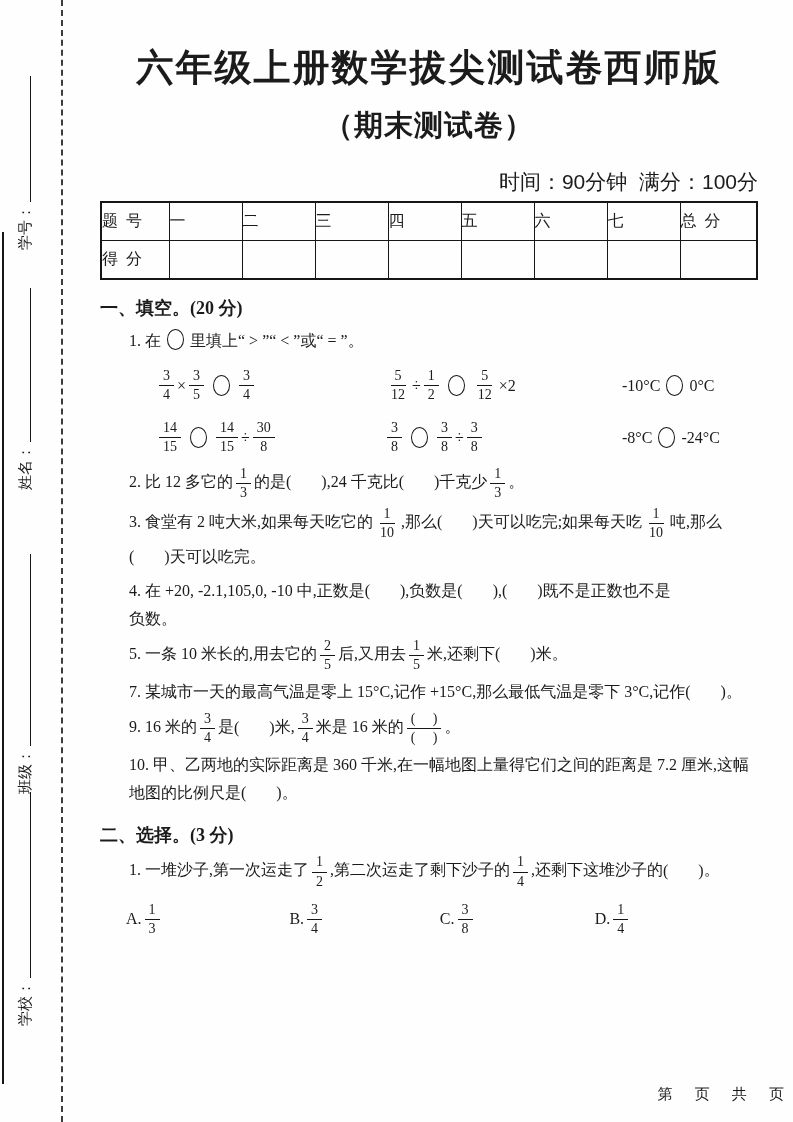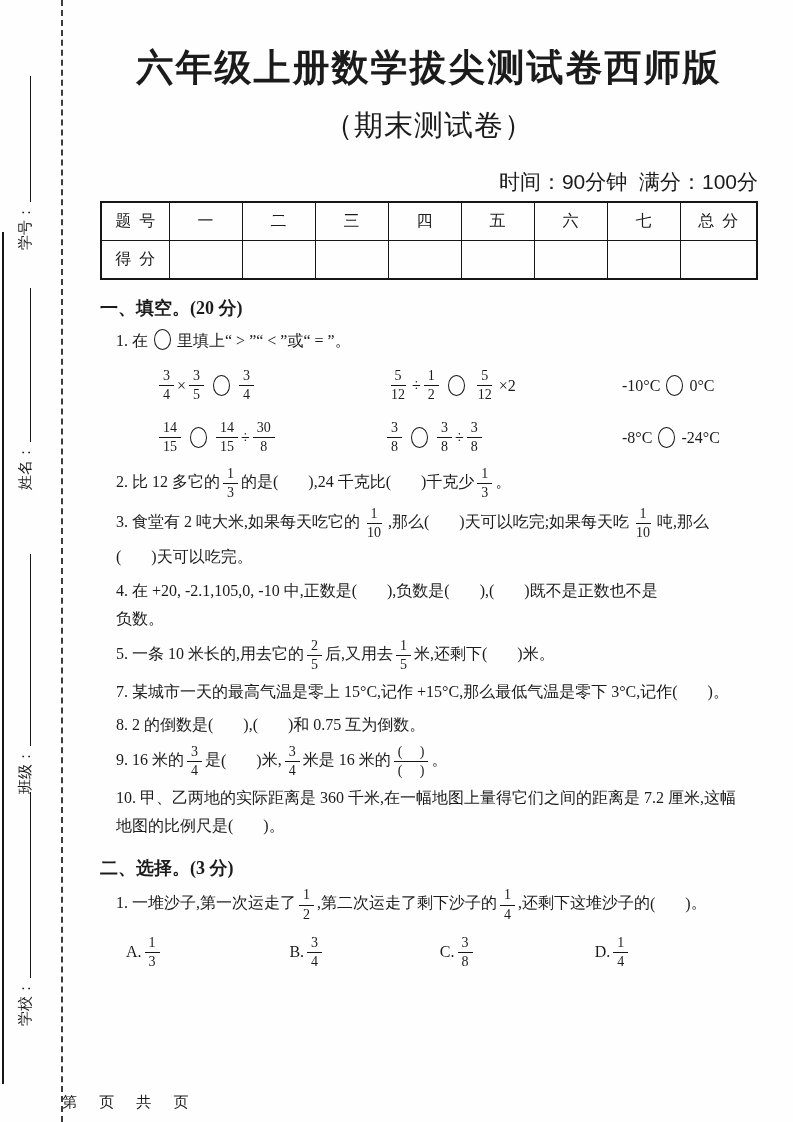--- a/index.html
+++ b/index.html
@@ -34,33 +34,33 @@
 
   .content{margin-left:62px;padding:0 35px 0 38px;}
 
   .title{
     margin-top:47px;text-align:center;
     font-family:"Liberation Sans","DejaVu Sans",sans-serif;
     font-weight:bold;font-size:37px;letter-spacing:2px;line-height:1.15;
   }
   .subtitle{
     text-align:center;font-family:"Liberation Sans","DejaVu Sans",sans-serif;
-    font-weight:normal;font-size:29px;margin-top:16px;letter-spacing:1px;
+    font-weight:bold;font-size:29px;margin-top:16px;letter-spacing:1px;
   }
   .meta{
     text-align:right;font-family:"Liberation Sans","DejaVu Sans",sans-serif;
     font-size:21px;margin-top:22px;margin-bottom:5px;
   }
 
   table.score{width:100%;border-collapse:collapse;table-layout:fixed;border:2.5px solid #161616;}
-  table.score td{border:1.8px solid #161616;text-align:center;font-size:16px;height:37px;padding:0;}
+  table.score td{border:1.8px solid #161616;font-size:16px;height:37px;padding:0;}
 
   .sec-heading{font-weight:bold;font-size:18px;margin-top:15px;line-height:1.5;}
 
-  .q{font-size:16px;line-height:1.95;margin:5px 0 0 16px;}
+  .q{font-size:16px;line-height:1.95;margin:5px 0 0 29px;}
   .q-tight{line-height:1.75;}
 
   .frac{
     display:inline-flex;flex-direction:column;align-items:center;
     vertical-align:middle;line-height:1.15;font-size:14px;margin:0 3px;
   }
   .frac .fn{padding:0 4px 1px;border-bottom:1.3px solid #161616;}
   .frac .fd{padding:1px 4px 0;}
 
   .cmp{
@@ -76,21 +76,21 @@
     margin:8px 0 2px 56px;font-size:16px;row-gap:6px;
   }
   .cmp-cell{height:46px;display:flex;align-items:center;}
 
   .options{display:flex;margin:12px 0 0 26px;font-size:16px;align-items:center;}
   .option{width:190px;display:flex;align-items:center;}
   .option:nth-child(2){width:175px;}
   .option:nth-child(3){width:180px;}
 
   .footer{
-    position:absolute;left:62px;right:0;bottom:10px;text-align:left;
+    position:absolute;left:62px;right:0;bottom:18px;text-align:right;
     font-family:"Liberation Sans","DejaVu Sans",sans-serif;
     font-size:15px;letter-spacing:9px;
   }
 </style>
 </head>
 <body>
 
 <div class="page">
 
   <div class="edge-line"></div>
@@ -222,21 +222,20 @@
         </span>吨,那么<br><span class="blank">(<span class="gap"></span>)</span>天可以吃完。</div>
     <div class="q q-tight">4. 在 +20, -2.1,105,0, -10 中,正数是<span class="blank">(<span class="gap"></span>)</span>,负数是<span class="blank">(<span class="gap"></span>)</span>,<span class="blank">(<span class="gap"></span>)</span>既不是正数也不是<br>负数。</div>
     <div class="q">5. 一条 10 米长的,用去它的<span class="frac">
           <span class="fn">2</span>
           <span class="fd">5</span>
         </span>后,又用去<span class="frac">
           <span class="fn">1</span>
           <span class="fd">5</span>
         </span>米,还剩下<span class="blank">(<span class="gap"></span>)</span>米。</div>
     <div class="q q-tight">7. 某城市一天的最高气温是零上 15°C,记作 +15°C,那么最低气温是零下 3°C,记作<span class="blank">(<span class="gap"></span>)</span>。</div>
-    <div class="q q-tight">8. 2 的倒数是<span class="blank">(<span class="gap"></span>)</span>,<span class="blank">(<span class="gap"></span>)</span>和 0.75 互为倒数。</div>
     <div class="q">9. 16 米的<span class="frac">
           <span class="fn">3</span>
           <span class="fd">4</span>
         </span>是<span class="blank">(<span class="gap"></span>)</span>米,<span class="frac">
           <span class="fn">3</span>
           <span class="fd">4</span>
         </span>米是 16 米的<span class="frac">
           <span class="fn">(&nbsp;&nbsp;&nbsp;&nbsp;&nbsp;)</span>
           <span class="fd">(&nbsp;&nbsp;&nbsp;&nbsp;&nbsp;)</span>
         </span>。</div>

